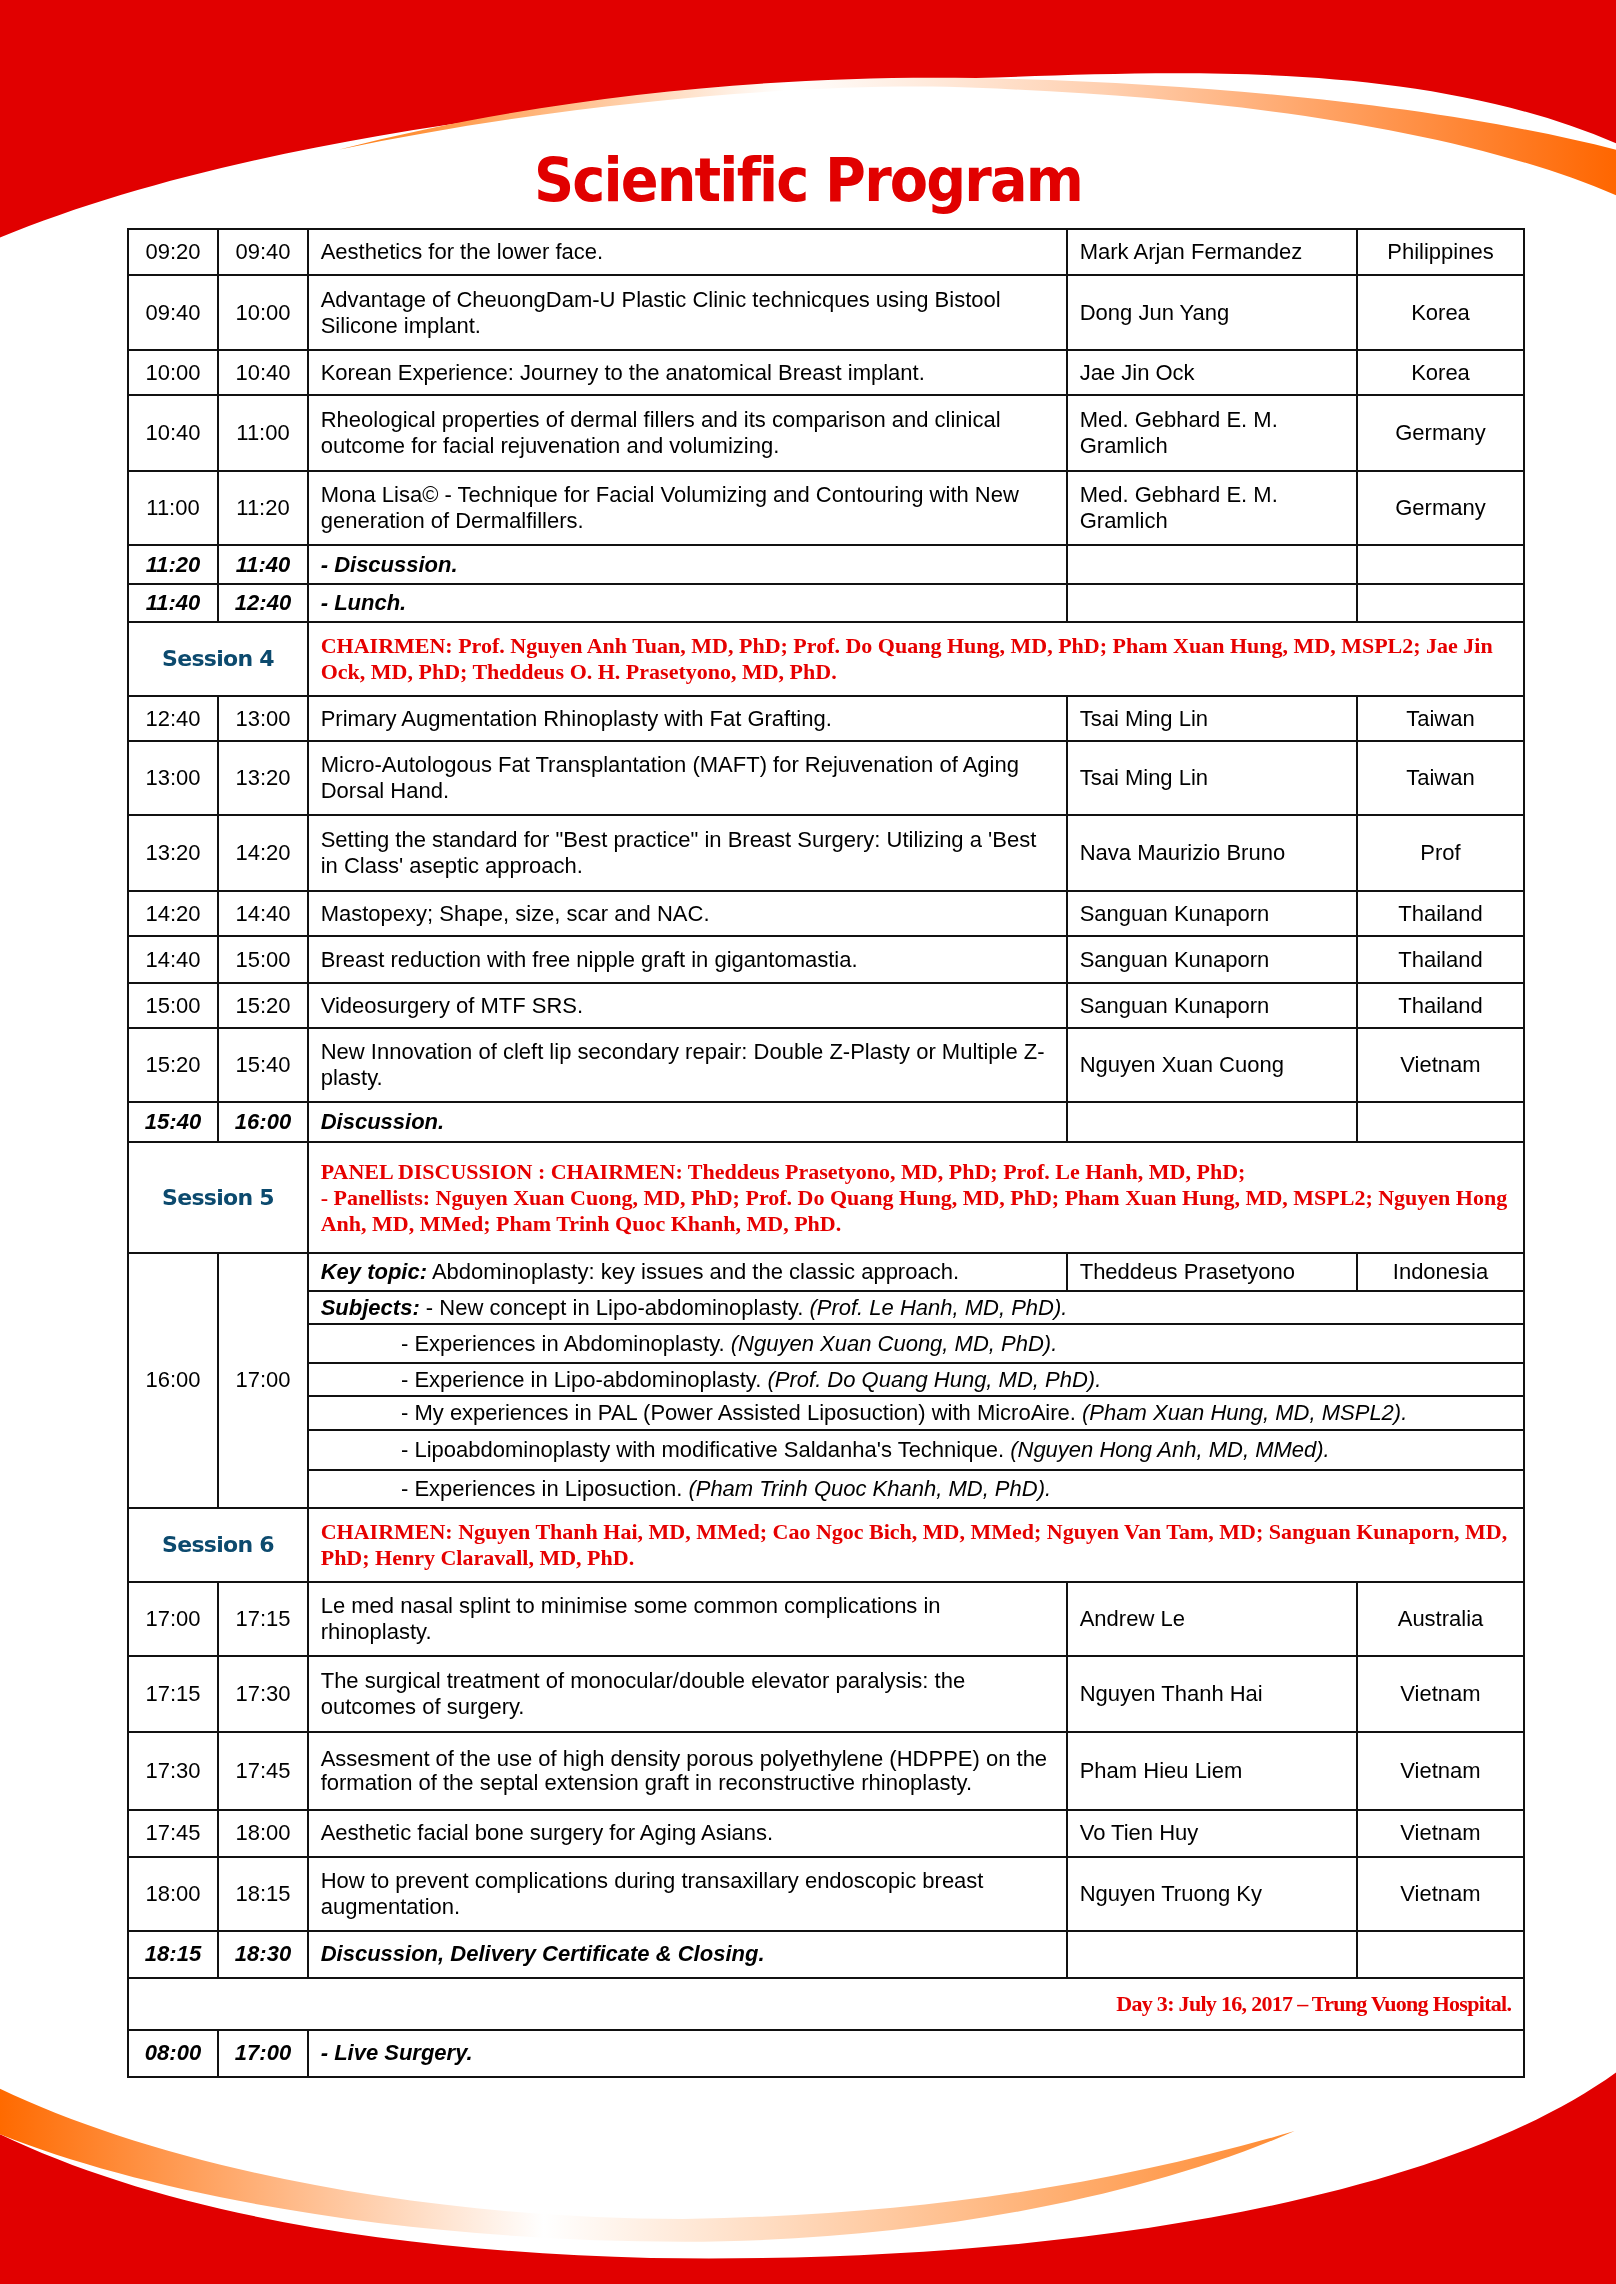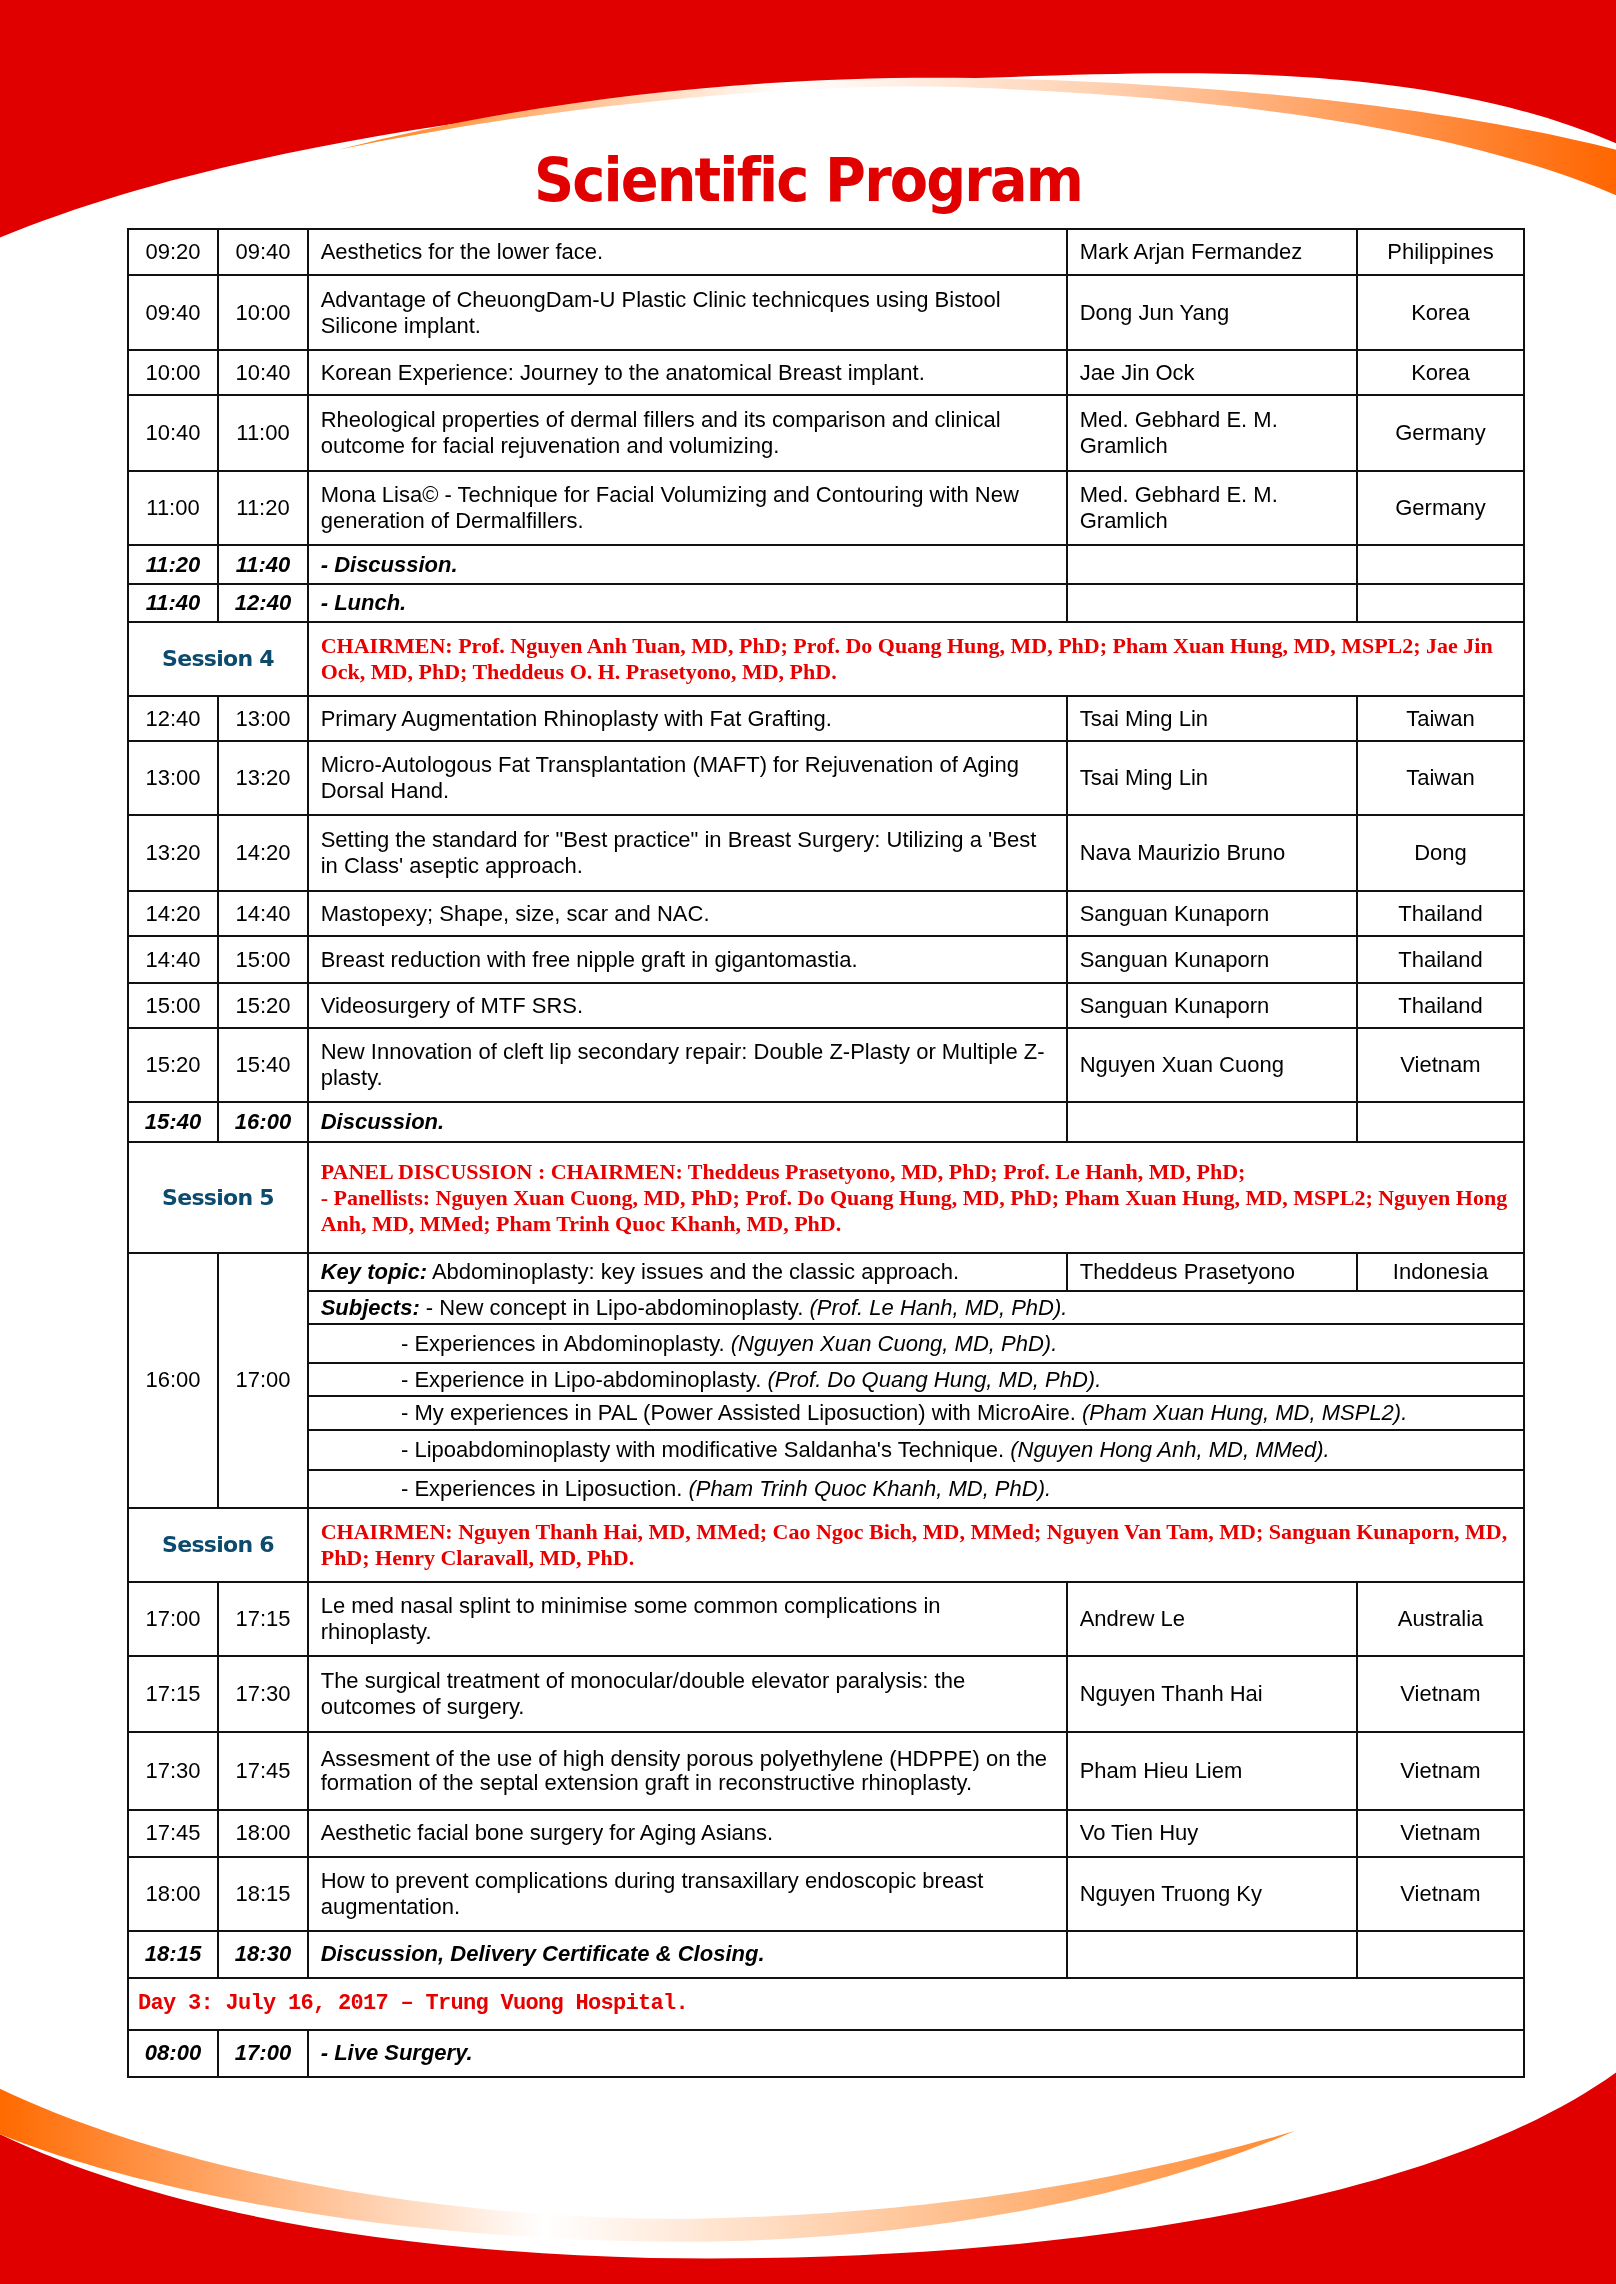--- a/index.html
+++ b/index.html
@@ -13,21 +13,21 @@
   table.prog {
     position:absolute; left:127px; top:228px; width:1398px; z-index:2;
     border-collapse:collapse; table-layout:fixed; background:#fff;
   }
   table.prog td { border:2.6px solid #111; padding:2.6px 11.7px; font-size:22px; line-height:26px; vertical-align:middle; }
   .c-t { text-align:center; padding:2.6px 0 !important; }
   .c-cty { text-align:center;border-radius:17px; }
   .sess { text-align:center; color:#0c4a6e; font-weight:bold; font-family:"DejaVu Sans", sans-serif; font-size:21.5px; letter-spacing:-0.7px; }
   .chair { color:#e60000; font-weight:bold; font-family:"Liberation Serif", serif; font-size:22px; line-height:30px; padding-top:3.9px !important; padding-bottom:3.9px !important; }
   .sub-indent { padding-left:92px !important; }
-  .day { color:#e60000; font-weight:bold; font-family:Liberation Mono, monospace; font-size:23px; letter-spacing:-0.7px; padding-left:9px !important; }
+  .day { color:#e60000; font-weight:bold; font-family:Liberation Serif, serif; font-size:23px; letter-spacing:-0.7px; padding-left:9px !important;text-align:right; }
   .ital { font-style:italic; }
   .bi { font-style:italic; font-weight:bold; }
 </style>
 </head>
 <body>
 
 <svg class="bg" viewBox="0 0 2484 3510" preserveAspectRatio="none" xmlns="http://www.w3.org/2000/svg">
   <defs>
     <linearGradient id="swTop" x1="0" y1="0" x2="1" y2="0">
       <stop offset="0" stop-color="#ff7a10"></stop>
@@ -130,21 +130,21 @@
       <td class="c-t">13:20</td>
       <td>Micro-Autologous Fat Transplantation (MAFT) for Rejuvenation of Aging Dorsal Hand.</td>
       <td>Tsai Ming Lin</td>
       <td class="c-cty">Taiwan</td>
     </tr>
     <tr style="height:76px">
       <td class="c-t">13:20</td>
       <td class="c-t">14:20</td>
       <td>Setting the standard for "Best practice" in Breast Surgery: Utilizing a 'Best in Class' aseptic approach.</td>
       <td>Nava Maurizio Bruno</td>
-      <td class="c-cty">Dong</td>
+      <td class="c-cty">Prof</td>
     </tr>
     <tr style="height:45px">
       <td class="c-t">14:20</td>
       <td class="c-t">14:40</td>
       <td>Mastopexy; Shape, size, scar and NAC.</td>
       <td>Sanguan Kunaporn</td>
       <td class="c-cty">Thailand</td>
     </tr>
     <tr style="height:47px">
       <td class="c-t">14:40</td>

